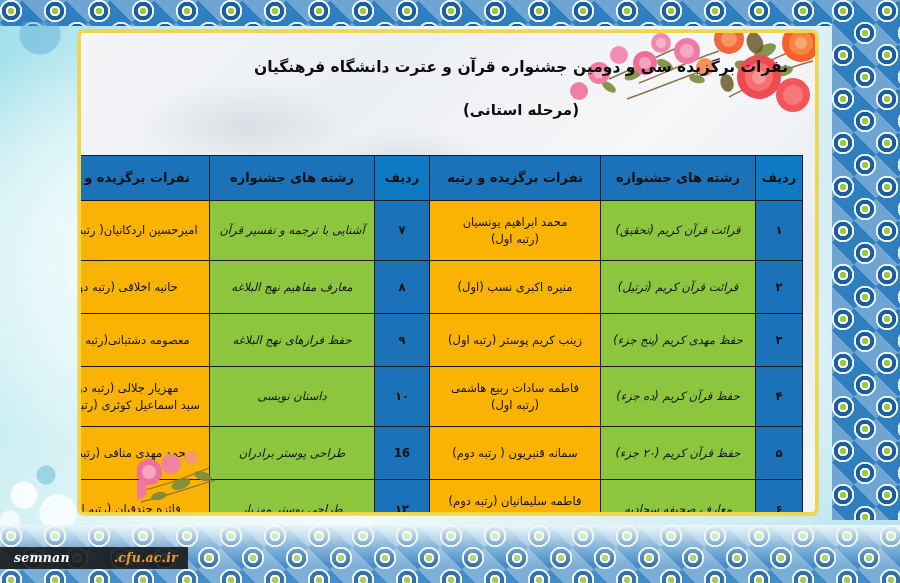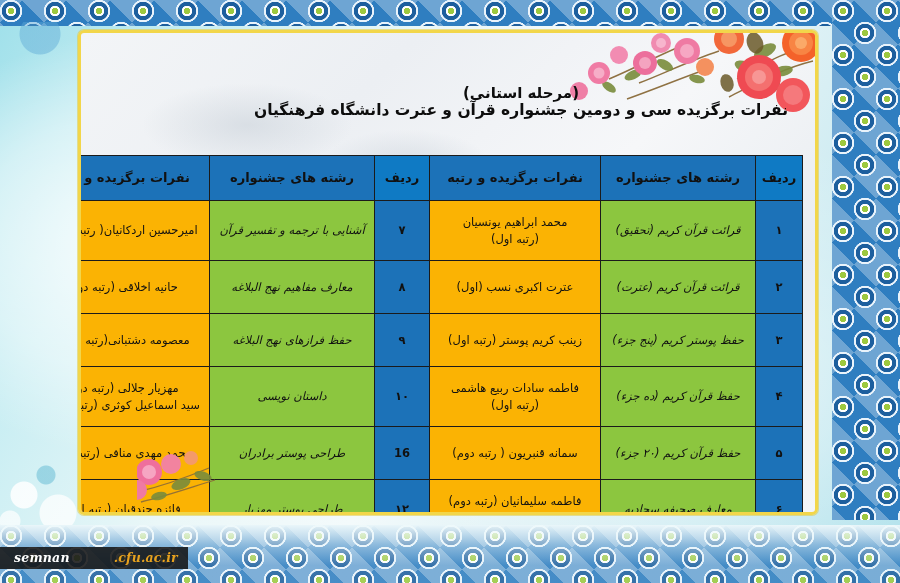--- a/index.html
+++ b/index.html
@@ -247,22 +247,22 @@
         <circle cx="76" cy="42" r="6" fill="#f4a4c0"></circle>
         <circle cx="50" cy="34" r="9" fill="#f28cb2"></circle>
         <circle cx="30" cy="52" r="11" fill="#f07ba4"></circle>
         <circle cx="30" cy="52" r="5.5" fill="#f6adc7"></circle>
         <circle cx="136" cy="46" r="9" fill="#f4915f"></circle>
         <circle cx="10" cy="70" r="9" fill="#ef7fa6"></circle>
       </g>
     </svg>
 
     <div id="title-wrap">
+      <div class="title-line">نفرات برگزیده سی و دومین جشنواره قرآن و عترت دانشگاه فرهنگیان</div>
       <div class="title-line sub">(مرحله استانی)</div>
-      <div class="title-line">نفرات برگزیده سی و دومین جشنواره قرآن و عترت دانشگاه فرهنگیان</div>
     </div>
 
     <table id="tbl">
       <thead>
         <tr>
           <th class="idx" style="width:38px">ردیف</th>
           <th style="width:146px">رشته های جشنواره</th>
           <th style="width:162px">نفرات برگزیده و رتبه</th>
           <th class="idx" style="width:46px">ردیف</th>
           <th style="width:156px">رشته های جشنواره</th>
@@ -278,33 +278,33 @@
               <span class="nm-line">(رتبه اول)</span>
             </td>
             <td class="c-idx">۷</td>
             <td class="c-field">آشنایی با ترجمه و تفسیر قرآن</td>
             <td class="c-name">
               <span class="nm-line">امیرحسین اردکانیان( رتبه سوم)</span>
             </td>
           </tr>
           <tr class="row-h-a">
             <td class="c-idx">۲</td>
-            <td class="c-field">قرائت قرآن کریم (عترت)</td>
-            <td class="c-name">
-              <span class="nm-line">عترت اکبری نسب (اول)</span>
+            <td class="c-field">قرائت قرآن کریم (ترتیل)</td>
+            <td class="c-name">
+              <span class="nm-line">منیره اکبری نسب (اول)</span>
             </td>
             <td class="c-idx">۸</td>
             <td class="c-field">معارف مفاهیم نهج البلاغه</td>
             <td class="c-name">
               <span class="nm-line">حانیه اخلاقی (رتبه دوم)</span>
             </td>
           </tr>
           <tr class="row-h-a">
             <td class="c-idx">۳</td>
-            <td class="c-field">حفظ پوستر کریم (پنج جزء)</td>
+            <td class="c-field">حفظ مهدی کریم (پنج جزء)</td>
             <td class="c-name">
               <span class="nm-line">زینب کریم پوستر (رتبه اول)</span>
             </td>
             <td class="c-idx">۹</td>
             <td class="c-field">حفظ فرازهای نهج البلاغه</td>
             <td class="c-name">
               <span class="nm-line">معصومه دشتبانی(رتبه سوم)</span>
             </td>
           </tr>
           <tr class="row-h-b">

